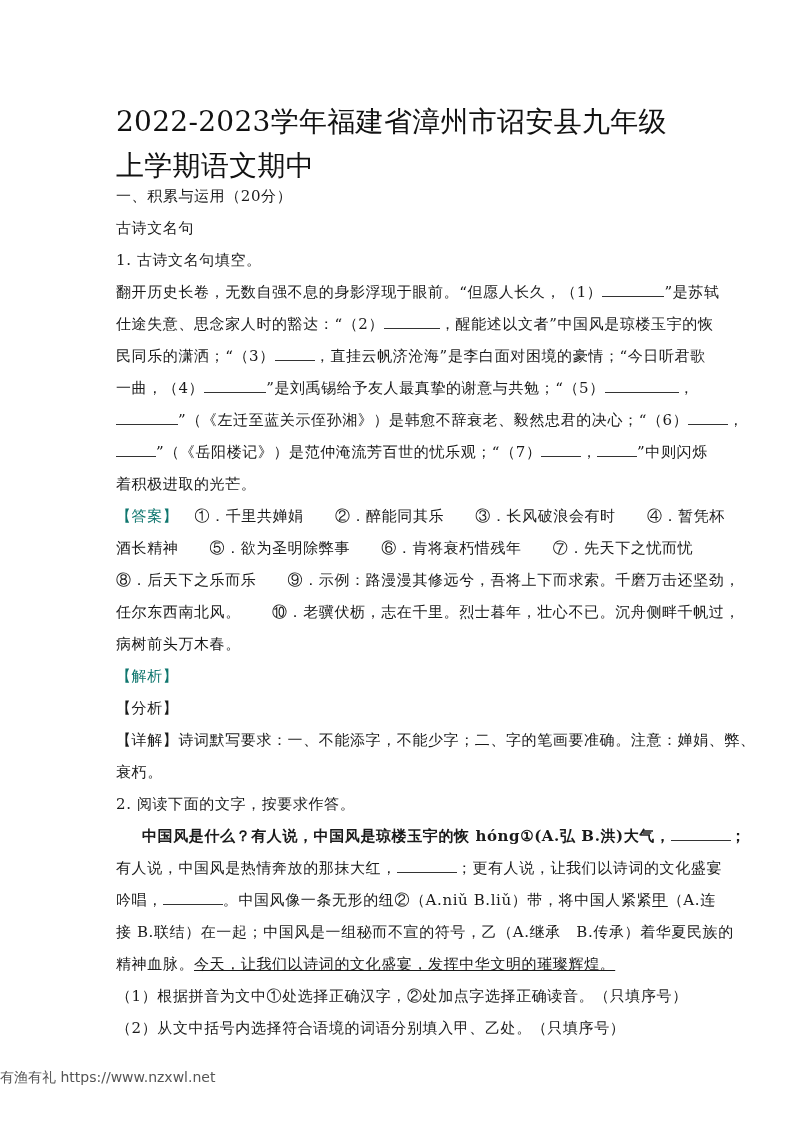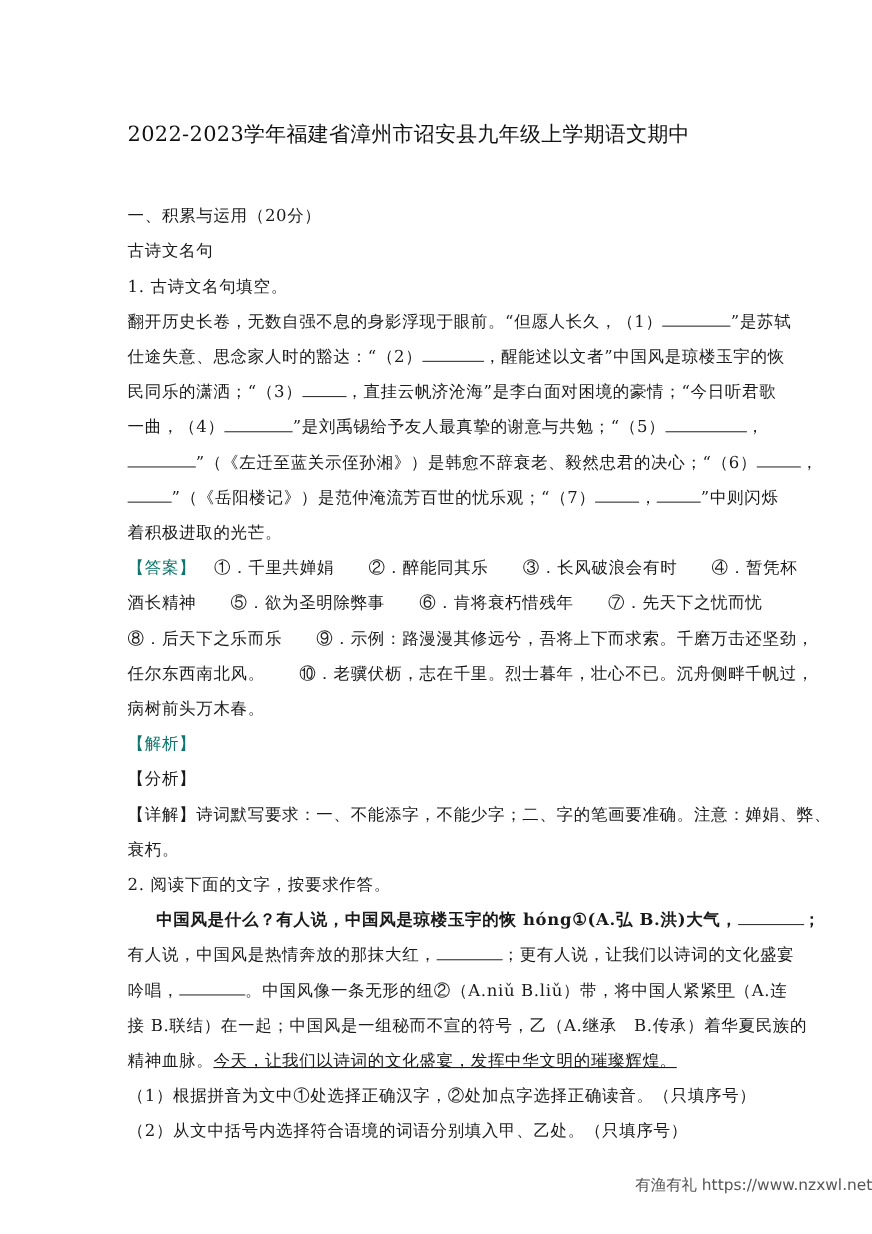--- a/index.html
+++ b/index.html
@@ -1,25 +1,25 @@
 <!DOCTYPE html>
 <html><head>
 <meta charset="utf-8">
 <style>
   html, body { margin: 0; padding: 0; background: #ffffff; }
   body { width: 793px; height: 1122px; position: relative; overflow: hidden;
          font-family: "DejaVu Serif", "Liberation Serif", serif; color: #1a1a1a; }
   .page { position: absolute; left: 116px; top: 0; width: 560px; }
-  .title { position: absolute; left: 0; top: 100px; width: 575px; font-size: 19px; line-height: 44px; letter-spacing: 0.3px; color: #111; }
+  .title { position: absolute; left: 0; top: 100px; width: 575px; font-size: 28px; line-height: 44px; letter-spacing: 0.3px; color: #111; }
   .line { position: absolute; left: 0; font-size: 15px; line-height: 20px; white-space: nowrap; letter-spacing: 0.6px; }
   .blue { color: #0f766e; }
   .blank { display: inline-block; border-bottom: 1px solid #333; height: 12px; vertical-align: baseline; }
   .ul { text-decoration: underline; }
   .indent { padding-left: 26px; font-weight: bold; }
-  .footer { position: absolute; left: 0; width: 793px; top: 1069px; text-align: right; font-family: "DejaVu Sans", "Liberation Sans", sans-serif; font-size: 14px; color: #555; }
+  .footer { position: absolute; left: 0; width: 793px; top: 1069px; text-align: left; font-family: "DejaVu Sans", "Liberation Sans", sans-serif; font-size: 14px; color: #555; }
 </style>
 </head>
 <body>
 
 <div class="page">
   <div class="title">
     <div>2022-2023学年福建省漳州市诏安县九年级上学期语文期中</div>
   </div>
 
   <div class="line" style="top:186px">一、积累与运用（20分）</div>

